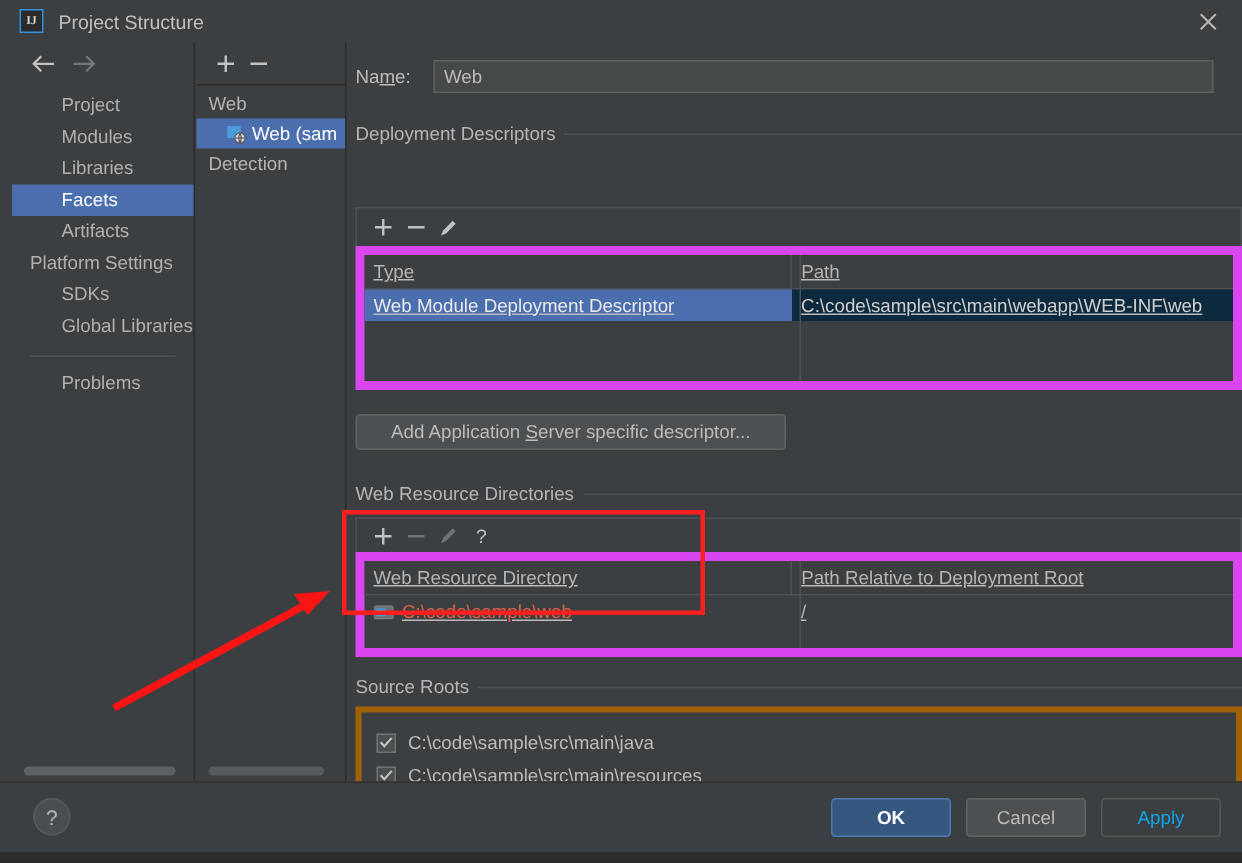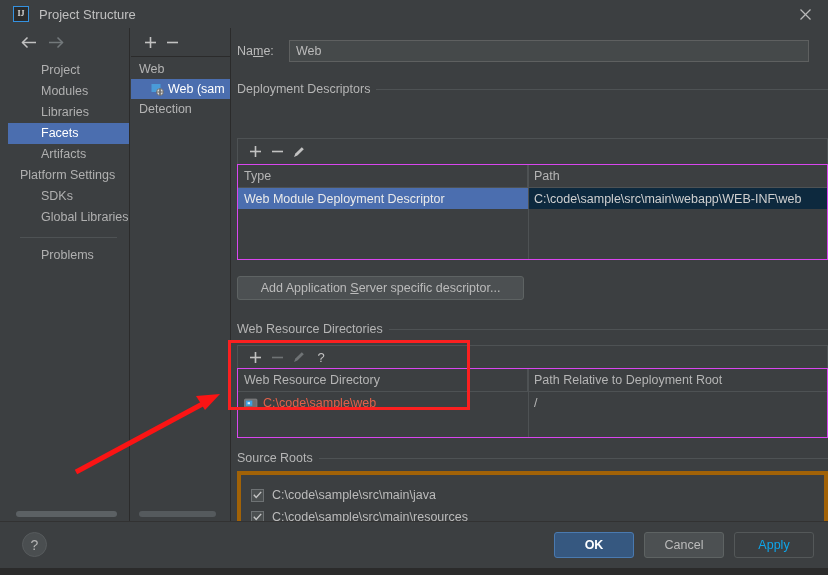--- a/index.html
+++ b/index.html
@@ -225,23 +225,24 @@
     width: 591px; height: 26px;
     border: 1px solid #4e5254;
     border-bottom: none;
     box-sizing: border-box;
     display: flex;
     align-items: center;
     padding-left: 6px;
   }
   .table-box {
     position: absolute;
-    border: 1px solid #d946ef;
+    border: 6px solid #d946ef;
     box-sizing: border-box;
     overflow: hidden;
+    text-decoration: underline;
   }
   .thead {
     display: flex;
     height: 22px;
     background: #3c3f41;
     border-bottom: 1px solid #4e5254;
   }
   .th {
     font-size: 12.5px;
     color: #b5b5b5;

